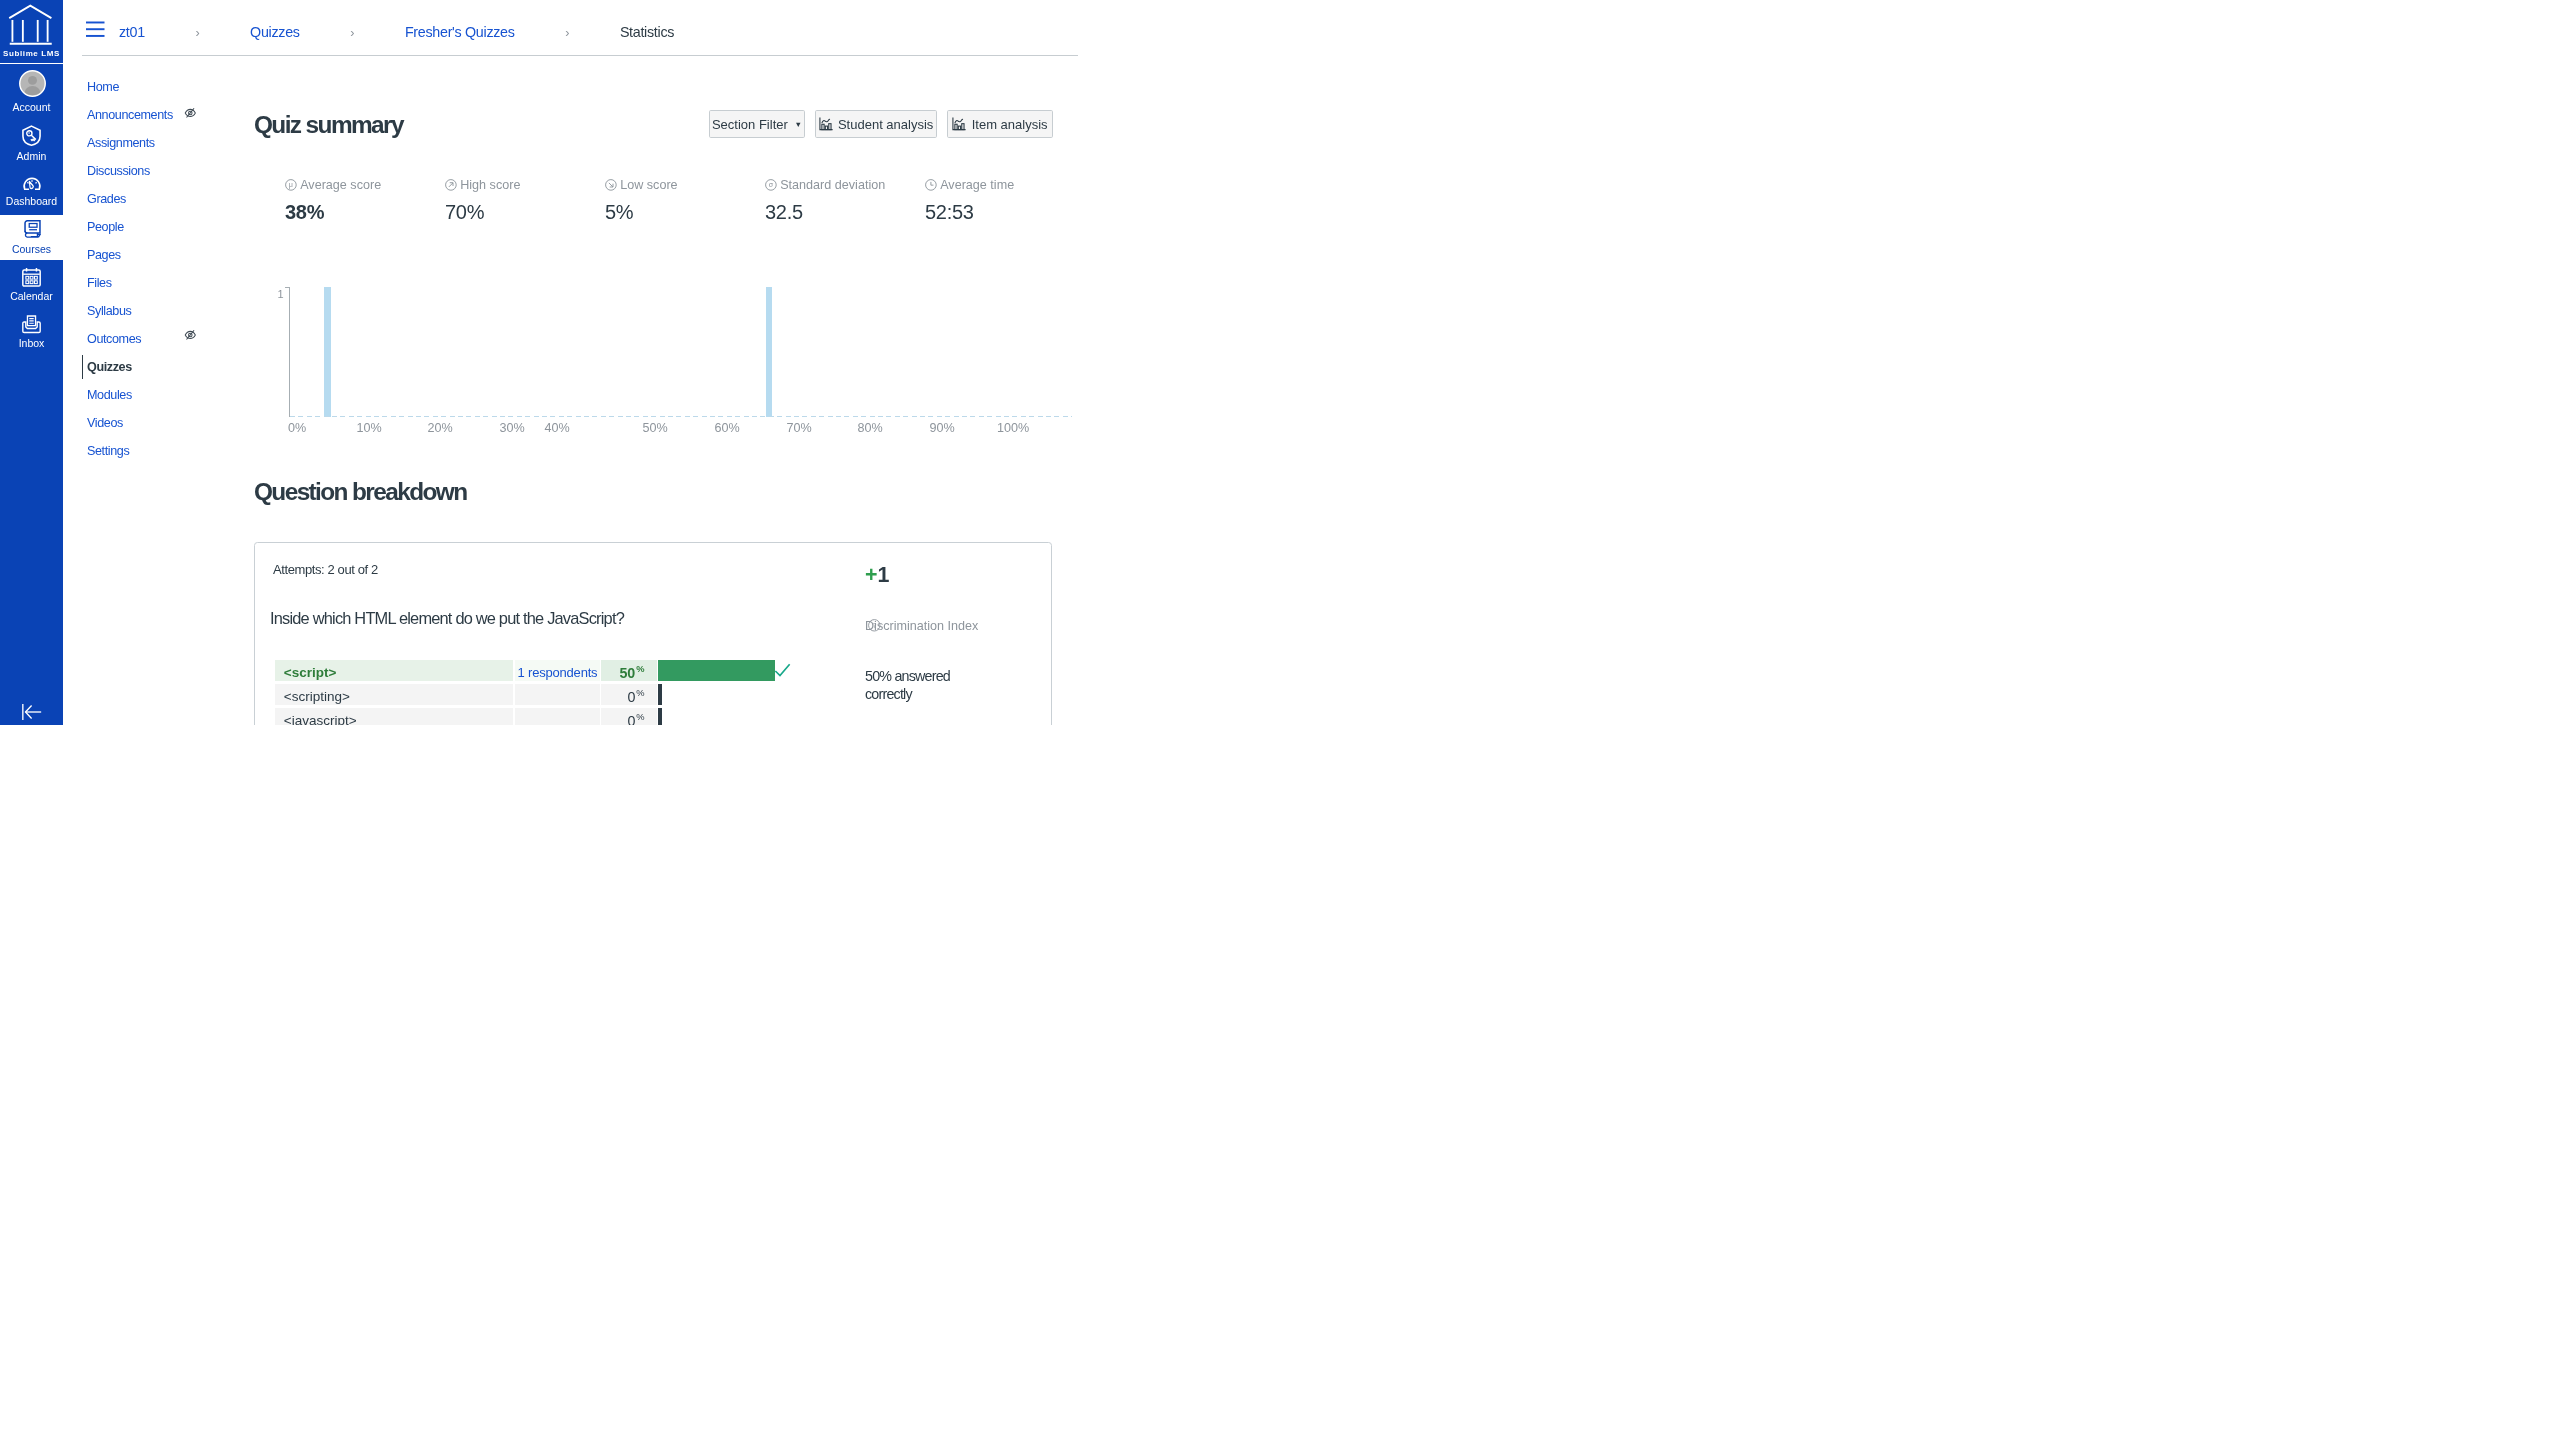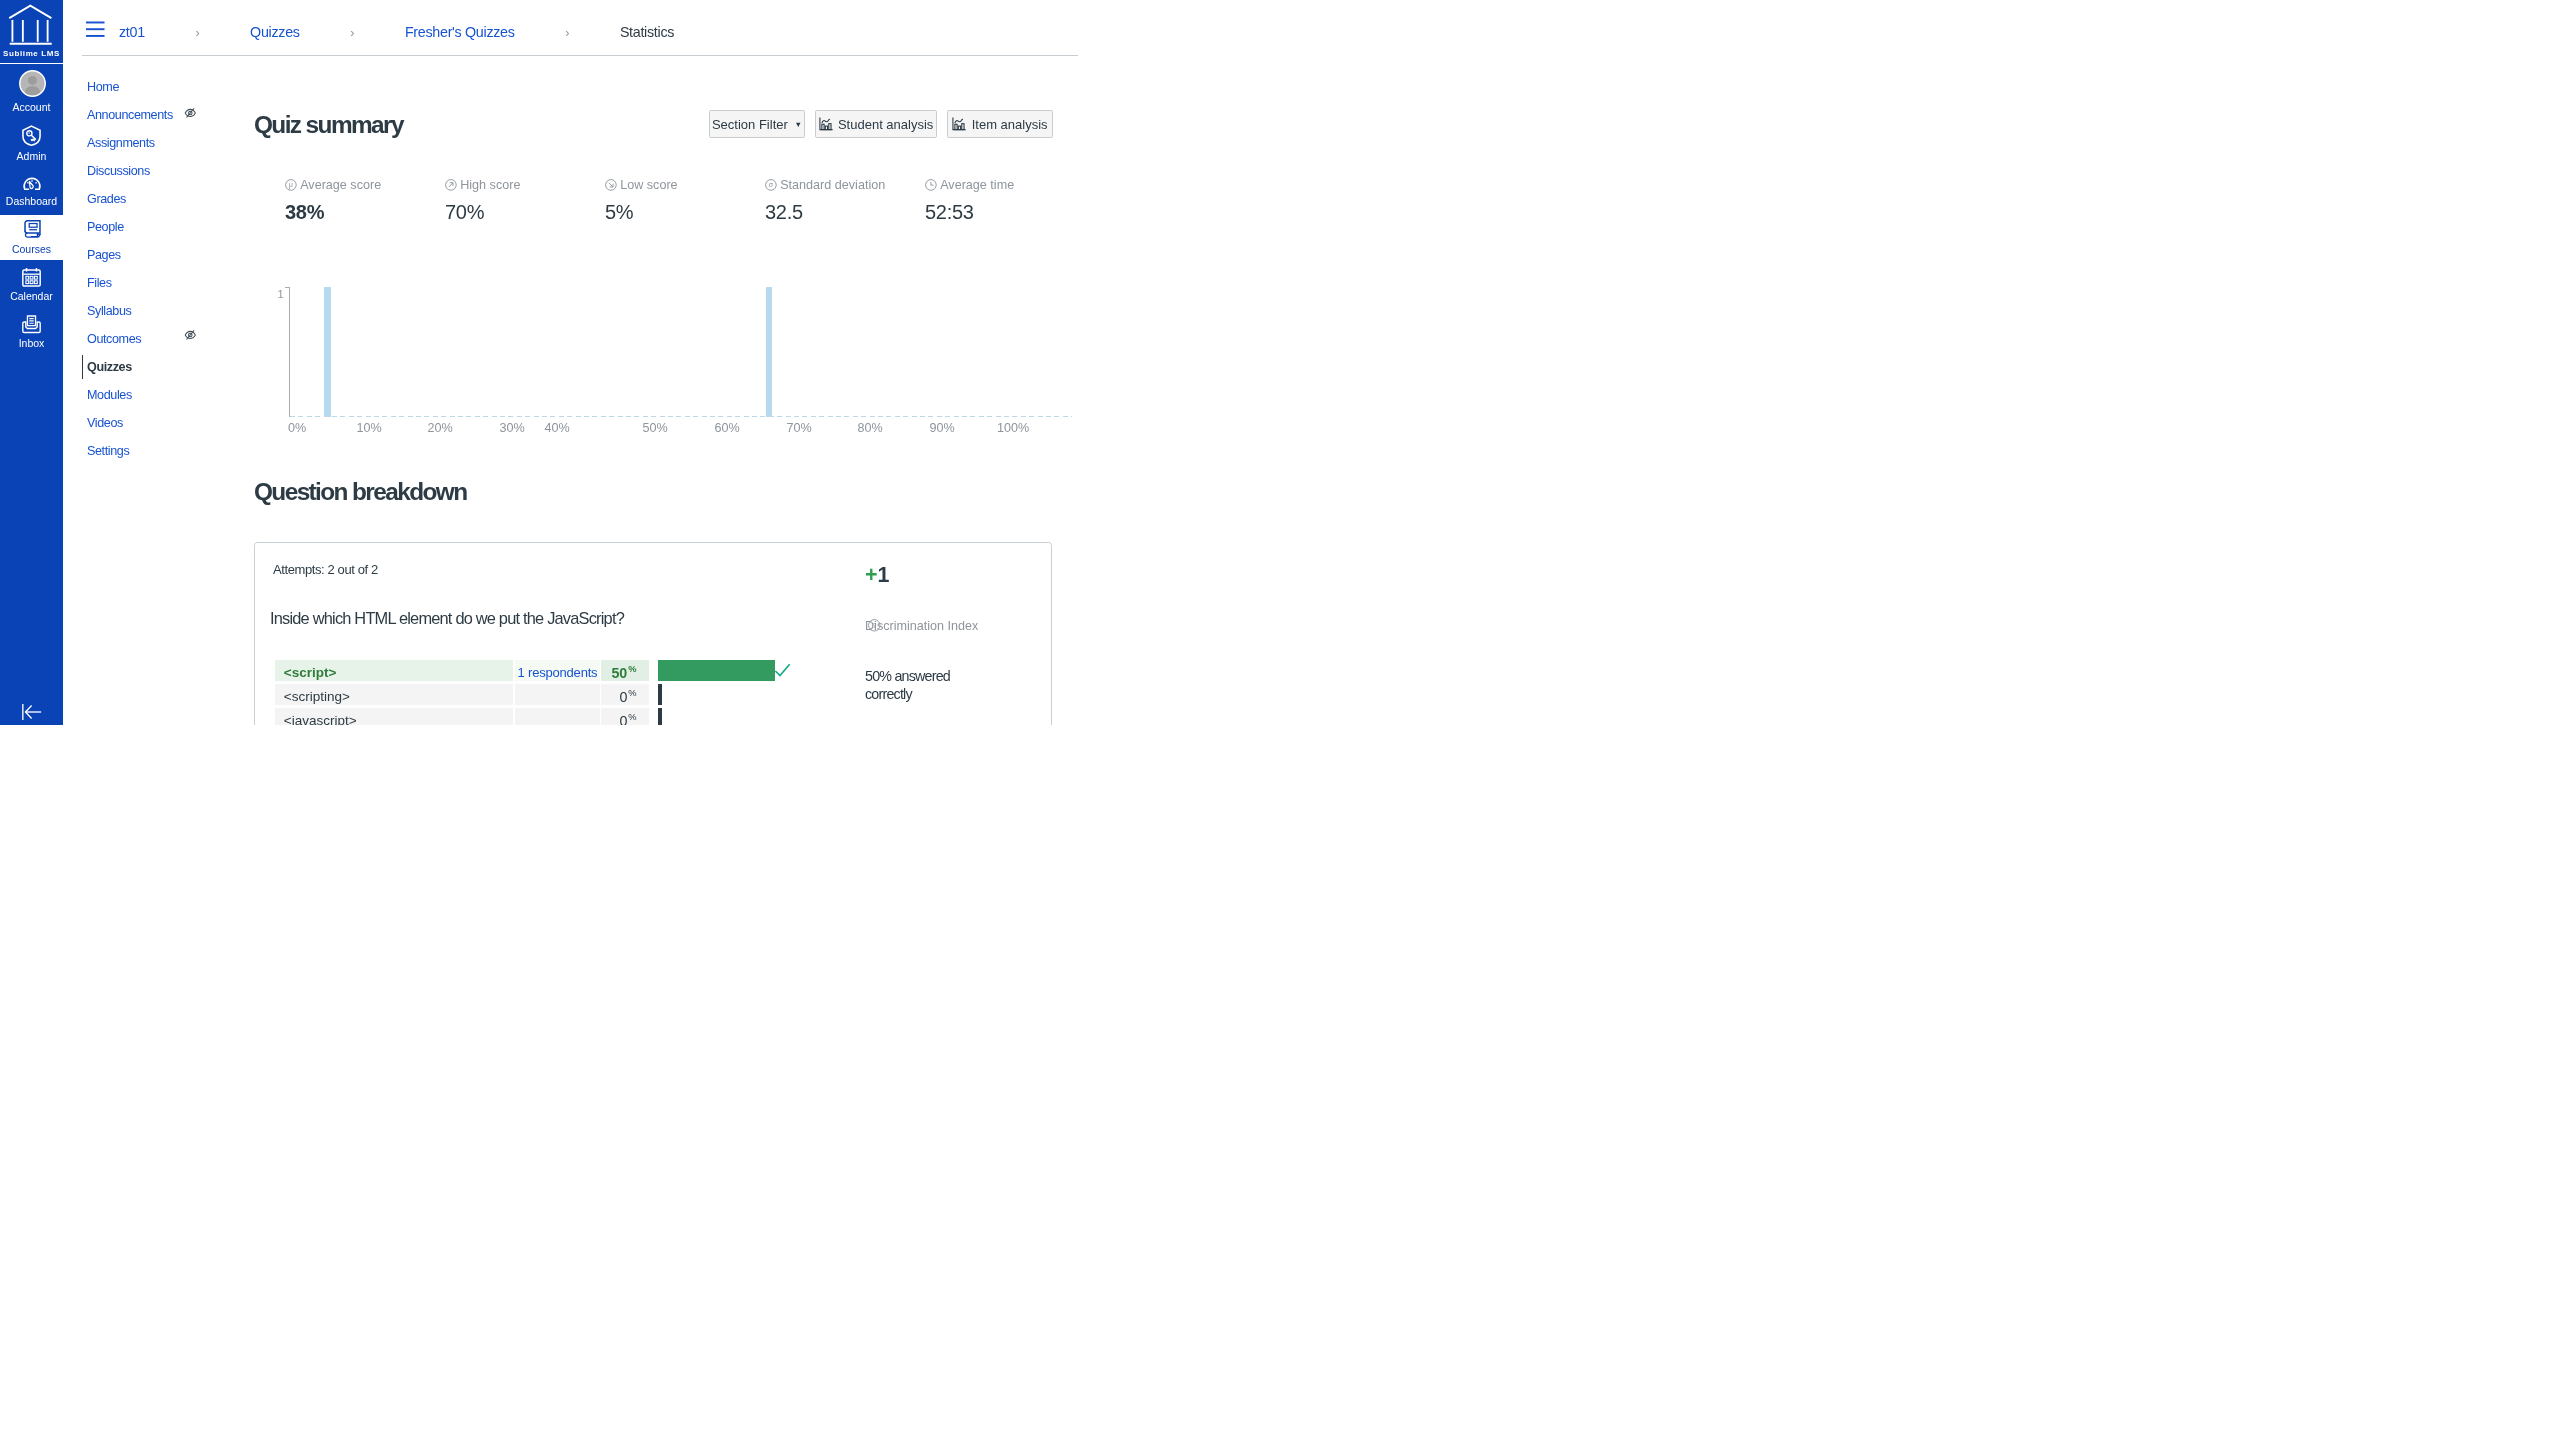--- a/index.html
+++ b/index.html
@@ -58,21 +58,21 @@
   #plus1 .p { color:#2f9e4e; }
   #dindex { position:absolute; left:865px; top:599px; font-size:12.6px; color:#8e959c;margin-top:20px; }
   #qmark { position:absolute; left:868px; top:619px; }
   #question { position:absolute; left:270px; top:609px; font-size:16.4px; color:#2d3b45; letter-spacing:-0.8px; }
   #answered { position:absolute; left:865px; top:667px; font-size:14.3px; color:#2d3b45; line-height:18px; letter-spacing:-0.8px;}
 
   
   .cell { position:absolute; height:21.4px; padding-top:3.8px; box-sizing:border-box; display:flex; align-items:center; font-size:13.5px; color:#2d3b45; }
   .c1 { left:275px; width:238px; padding-left:8.8px; }
   .c2 { left:515px; width:85px; justify-content:center; }
-  .c3 { left:601px; width:48px; justify-content:flex-end; padding-right:12.6px; }
+  .c3 { left:601px; width:56px; justify-content:flex-end; padding-right:12.6px; }
   .g1 { background:#e7f2e8; } .g2 { background:#f5faf5; } .g3 { background:#e1efe4; }
   .gr { background:#f4f4f4; }
   .grn { color:#2e7d3a; font-weight:bold; }
   .pct { font-size:9.3px; margin-left:0.8px; position:relative; top:-3.4px; }
   .hbar { position:absolute; left:658px; }
 </style>
 </head>
 <body>
 <div id="page">
 

